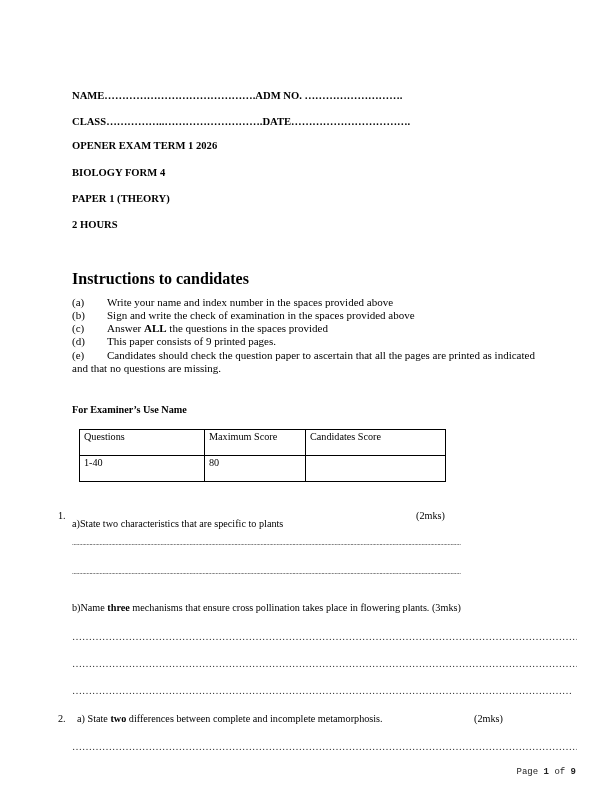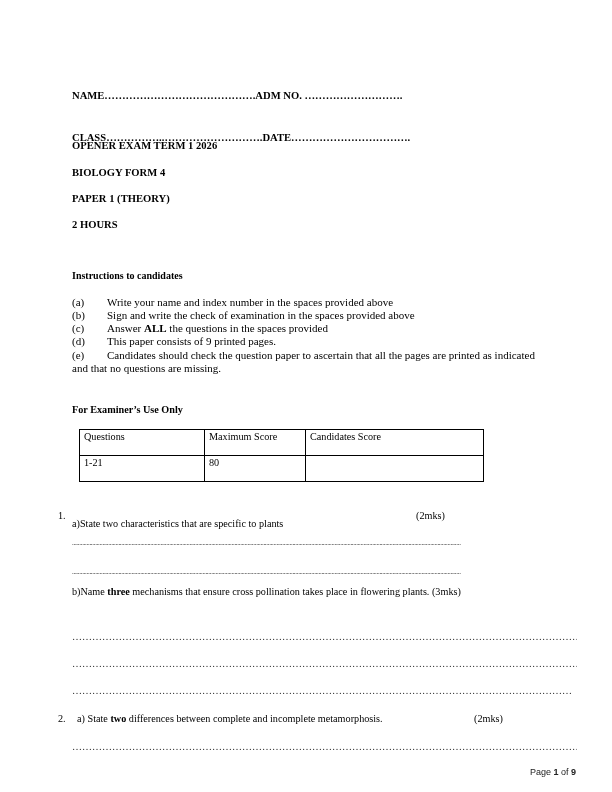--- a/index.html
+++ b/index.html
@@ -3,83 +3,83 @@
   <meta charset="utf-8">
   <style>
     html, body { margin: 0; padding: 0; background: #ffffff; }
     body { width: 612px; height: 792px; position: relative; overflow: hidden;
            font-family: "Liberation Serif", serif; color: #000; }
     .abs { position: absolute; white-space: nowrap; font-family: Liberation Serif, serif; }
     .hdr { font-weight: bold; font-size: 10.6px; left: 72px; }
     .txt { font-size: 10.2px; }
     .instr-row { position: absolute; left: 72px; font-size: 11px; white-space: nowrap; }
     .instr-row .lbl { display: inline-block; width: 35px; }
-    table.exam { position: absolute; left: 79px; top: 429px; width: 405px;
+    table.exam { position: absolute; left: 79px; top: 429px; width: 367px;
                  border-collapse: collapse; font-size: 10.2px; padding-left: 29px; }
     table.exam td { border: 1px solid #000; vertical-align: top; padding: 1px 4px; height: 23px; }
     .dots { position: absolute; overflow: hidden; white-space: nowrap;
             font-size: 10px; letter-spacing: 0; color: #222; line-height: 10px; }
     .dots.fine { font-size: 7px; letter-spacing: -0.3px; }
-    .footer { position: absolute; right: 36px; top: 767px; font-family: Liberation Sans, sans-serif;
+    .footer { position: absolute; right: 36px; top: 767px; font-family: Liberation Mono, monospace;
               font-size: 9px; color: #222; }
     b { font-weight: bold; }
   </style>
 </head>
 <body>
 
 <div class="abs hdr" style="top:90px;">NAME…………………………………….ADM NO. ……………………….</div>
-<div class="abs hdr" style="top:132px;text-align:center;">CLASS……………..……………………….DATE…………………………….</div>
+<div class="abs hdr" style="top:116px;text-align:center;">CLASS……………..……………………….DATE…………………………….</div>
 <div class="abs hdr" style="top:140px;">OPENER EXAM TERM 1 2026</div>
 <div class="abs hdr" style="top:167px;">BIOLOGY FORM 4</div>
 <div class="abs hdr" style="top:193px;">PAPER 1 (THEORY)</div>
 <div class="abs hdr" style="top:219px;">2 HOURS</div>
 
-<div class="abs hdr" style="top:270px; font-size:10px;">Instructions to candidates</div>
+<div class="abs hdr" style="top:270px; font-size:16px;">Instructions to candidates</div>
 
 <div class="instr-row" style="top:296px;">
   <span class="lbl">(a)</span><span>Write your name and index number in the spaces provided above</span>
 </div>
 <div class="instr-row" style="top:309px;">
   <span class="lbl">(b)</span><span>Sign and write the check of examination in the spaces provided above</span>
 </div>
 <div class="instr-row" style="top:322px;">
   <span class="lbl">(c)</span><span>Answer </span><b>ALL</b><span> the questions in the spaces provided</span>
 </div>
 <div class="instr-row" style="top:335px;">
   <span class="lbl">(d)</span><span>This paper consists of 9 printed pages.</span>
 </div>
 <div class="instr-row" style="top:349px;">
   <span class="lbl">(e)</span><span>Candidates should check the question paper to ascertain that all the pages are printed as indicated</span>
 </div>
 <div class="instr-row" style="top:362px;">and that no questions are missing.</div>
 
-<div class="abs hdr" style="top:404px; font-size:10.2px;">For Examiner’s Use Only</div>
+<div class="abs hdr" style="top:404px; font-size:10.2px;">For Examiner’s Use Name</div>
 <table class="exam">
   <tbody>
       <tr>
     <td style="width:116px;">Questions</td>
     <td style="width:92px;">Maximum Score</td>
     <td>Candidates Score</td>
   </tr>
   <tr>
-    <td>1-21</td>
+    <td>1-40</td>
     <td>80</td>
     <td></td>
   </tr>
 </tbody>
   </table>
 
 <div class="abs txt" style="left:58px; top:510px;">1.</div>
 <div class="abs txt" style="left:72px; top:518px;">a)State two characteristics that are specific to plants</div>
 <div class="abs txt" style="left:416px; top:510px;">(2mks)</div>
 
 <div class="dots fine" style="left:72px; top:538px; width:509px;">............................................................................................................................................................................................................................................................................</div>
 <div class="dots fine" style="left:72px; top:567px; width:507px;">............................................................................................................................................................................................................................................................................</div>
 
-<div class="abs txt" style="left:72px; top:586px;">
+<div class="abs txt" style="left:72px; top:602px;">
   <span>b)Name </span><b>three</b><span> mechanisms that ensure cross pollination takes place in flowering plants.</span>
   <span>(3mks)</span>
 </div>
 
 <div class="dots" style="left:72px; top:632px; width:505px;">…………………………………………………………………………………………………………………………………………</div>
 <div class="dots" style="left:72px; top:659px; width:505px;">…………………………………………………………………………………………………………………………………………</div>
 <div class="dots" style="left:72px; top:686px; width:500px;">…………………………………………………………………………………………………………………………………………</div>
 
 <div class="abs txt" style="left:58px; top:713px;">2.</div>
 <div class="abs txt" style="left:77px; top:713px;">

